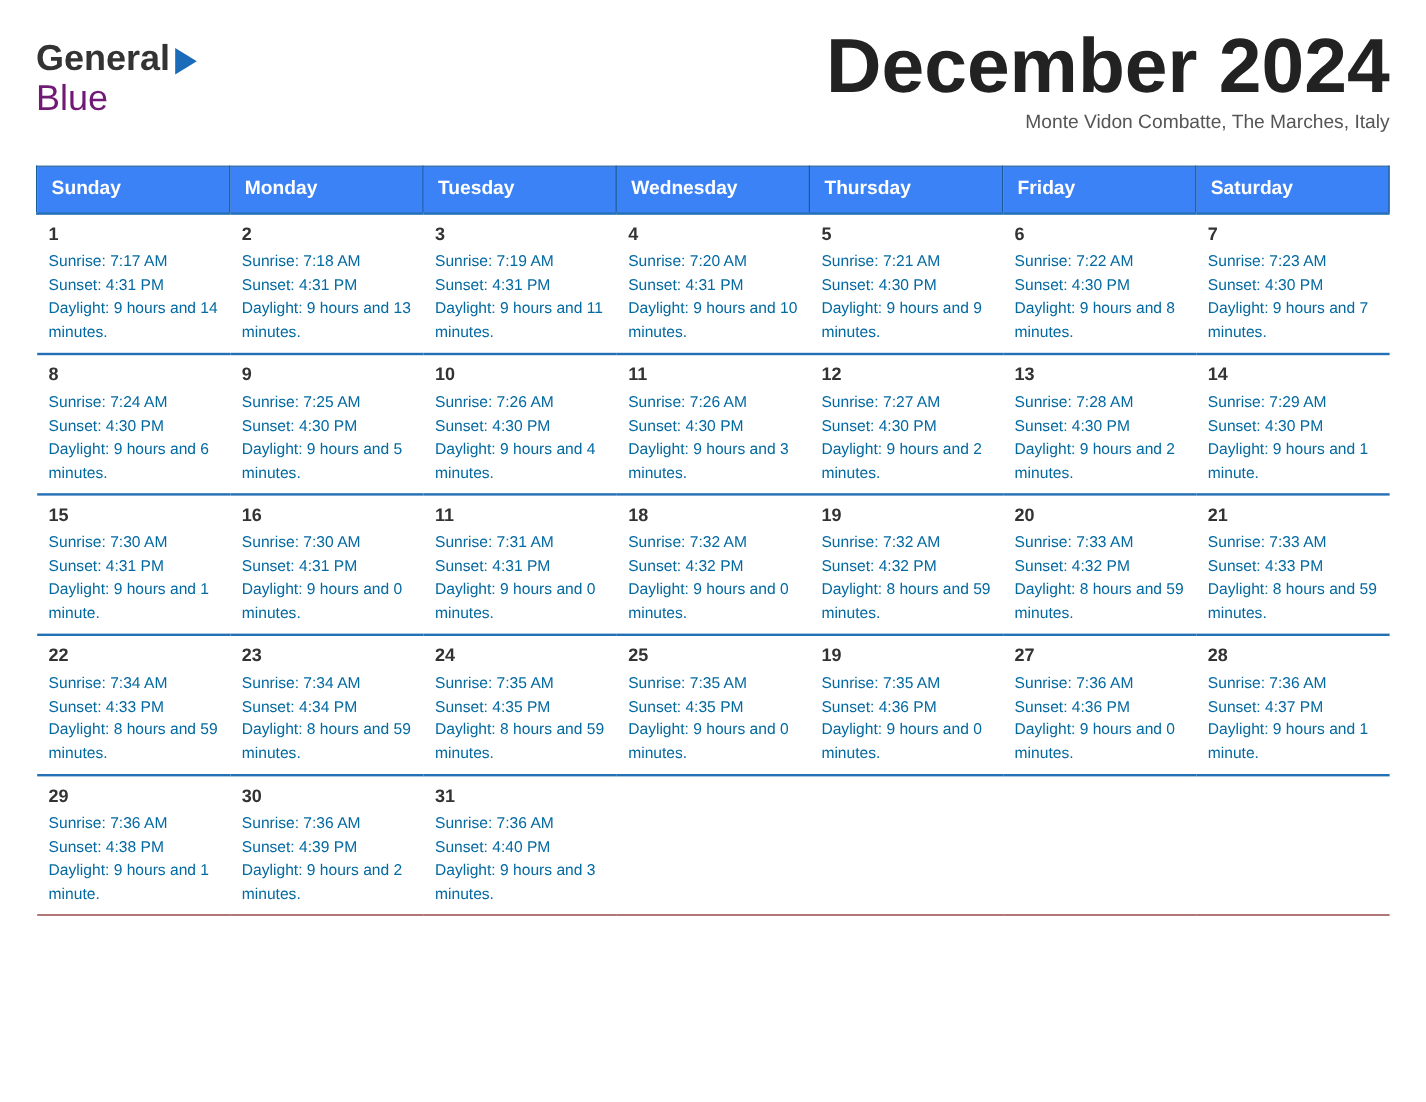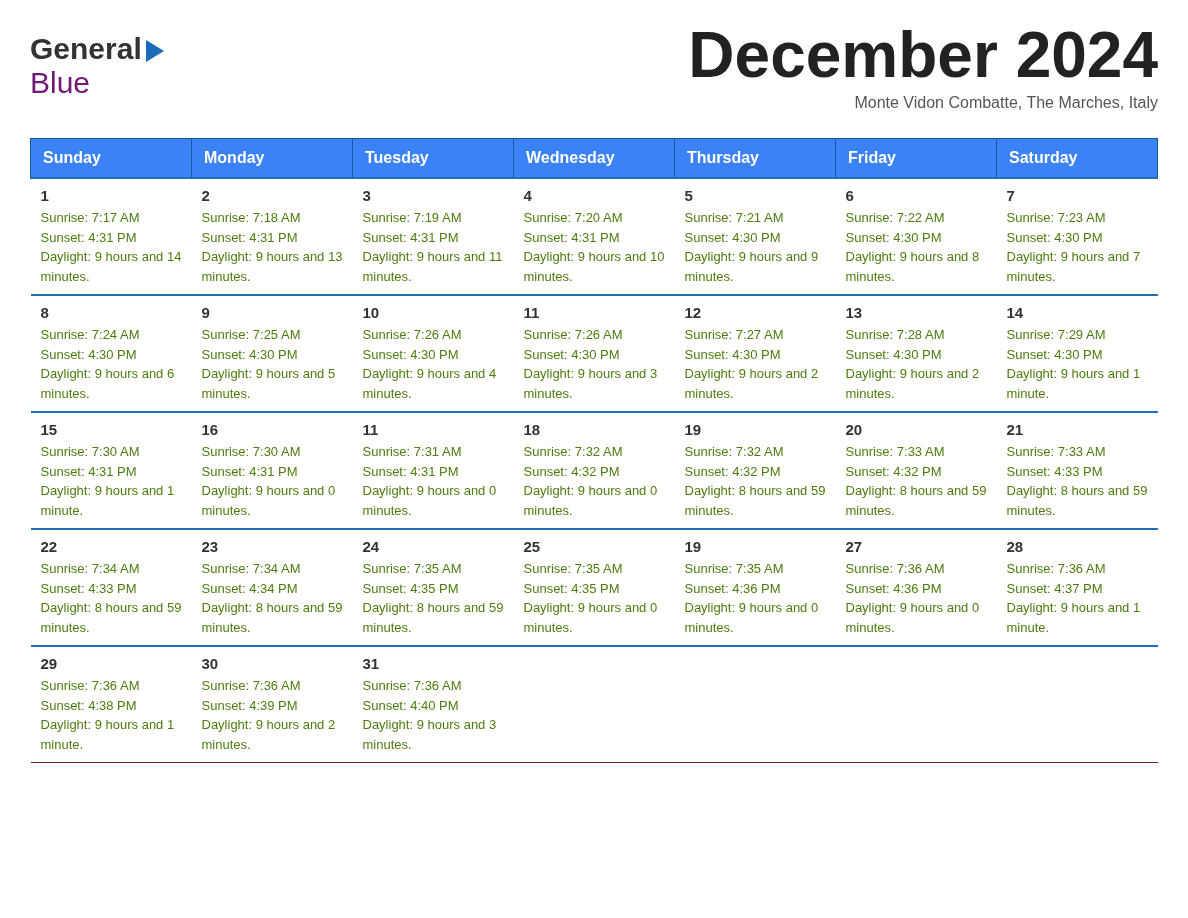--- a/index.html
+++ b/index.html
@@ -74,21 +74,21 @@
     }
     .day-num {
       font-size: 15px;
       font-weight: bold;
       display: block;
       margin-bottom: 4px;
     }
     .day-info {
       font-size: 13px;
       line-height: 1.5;
-      color: #4d7c0f;
+      color: #0369a1;
     }
     
     table.calendar {
       border-collapse: collapse;
       width: 100%;
     }
     table.calendar th, table.calendar td {
       border: 1px solid #ccc;
     }
     table.calendar thead th {

